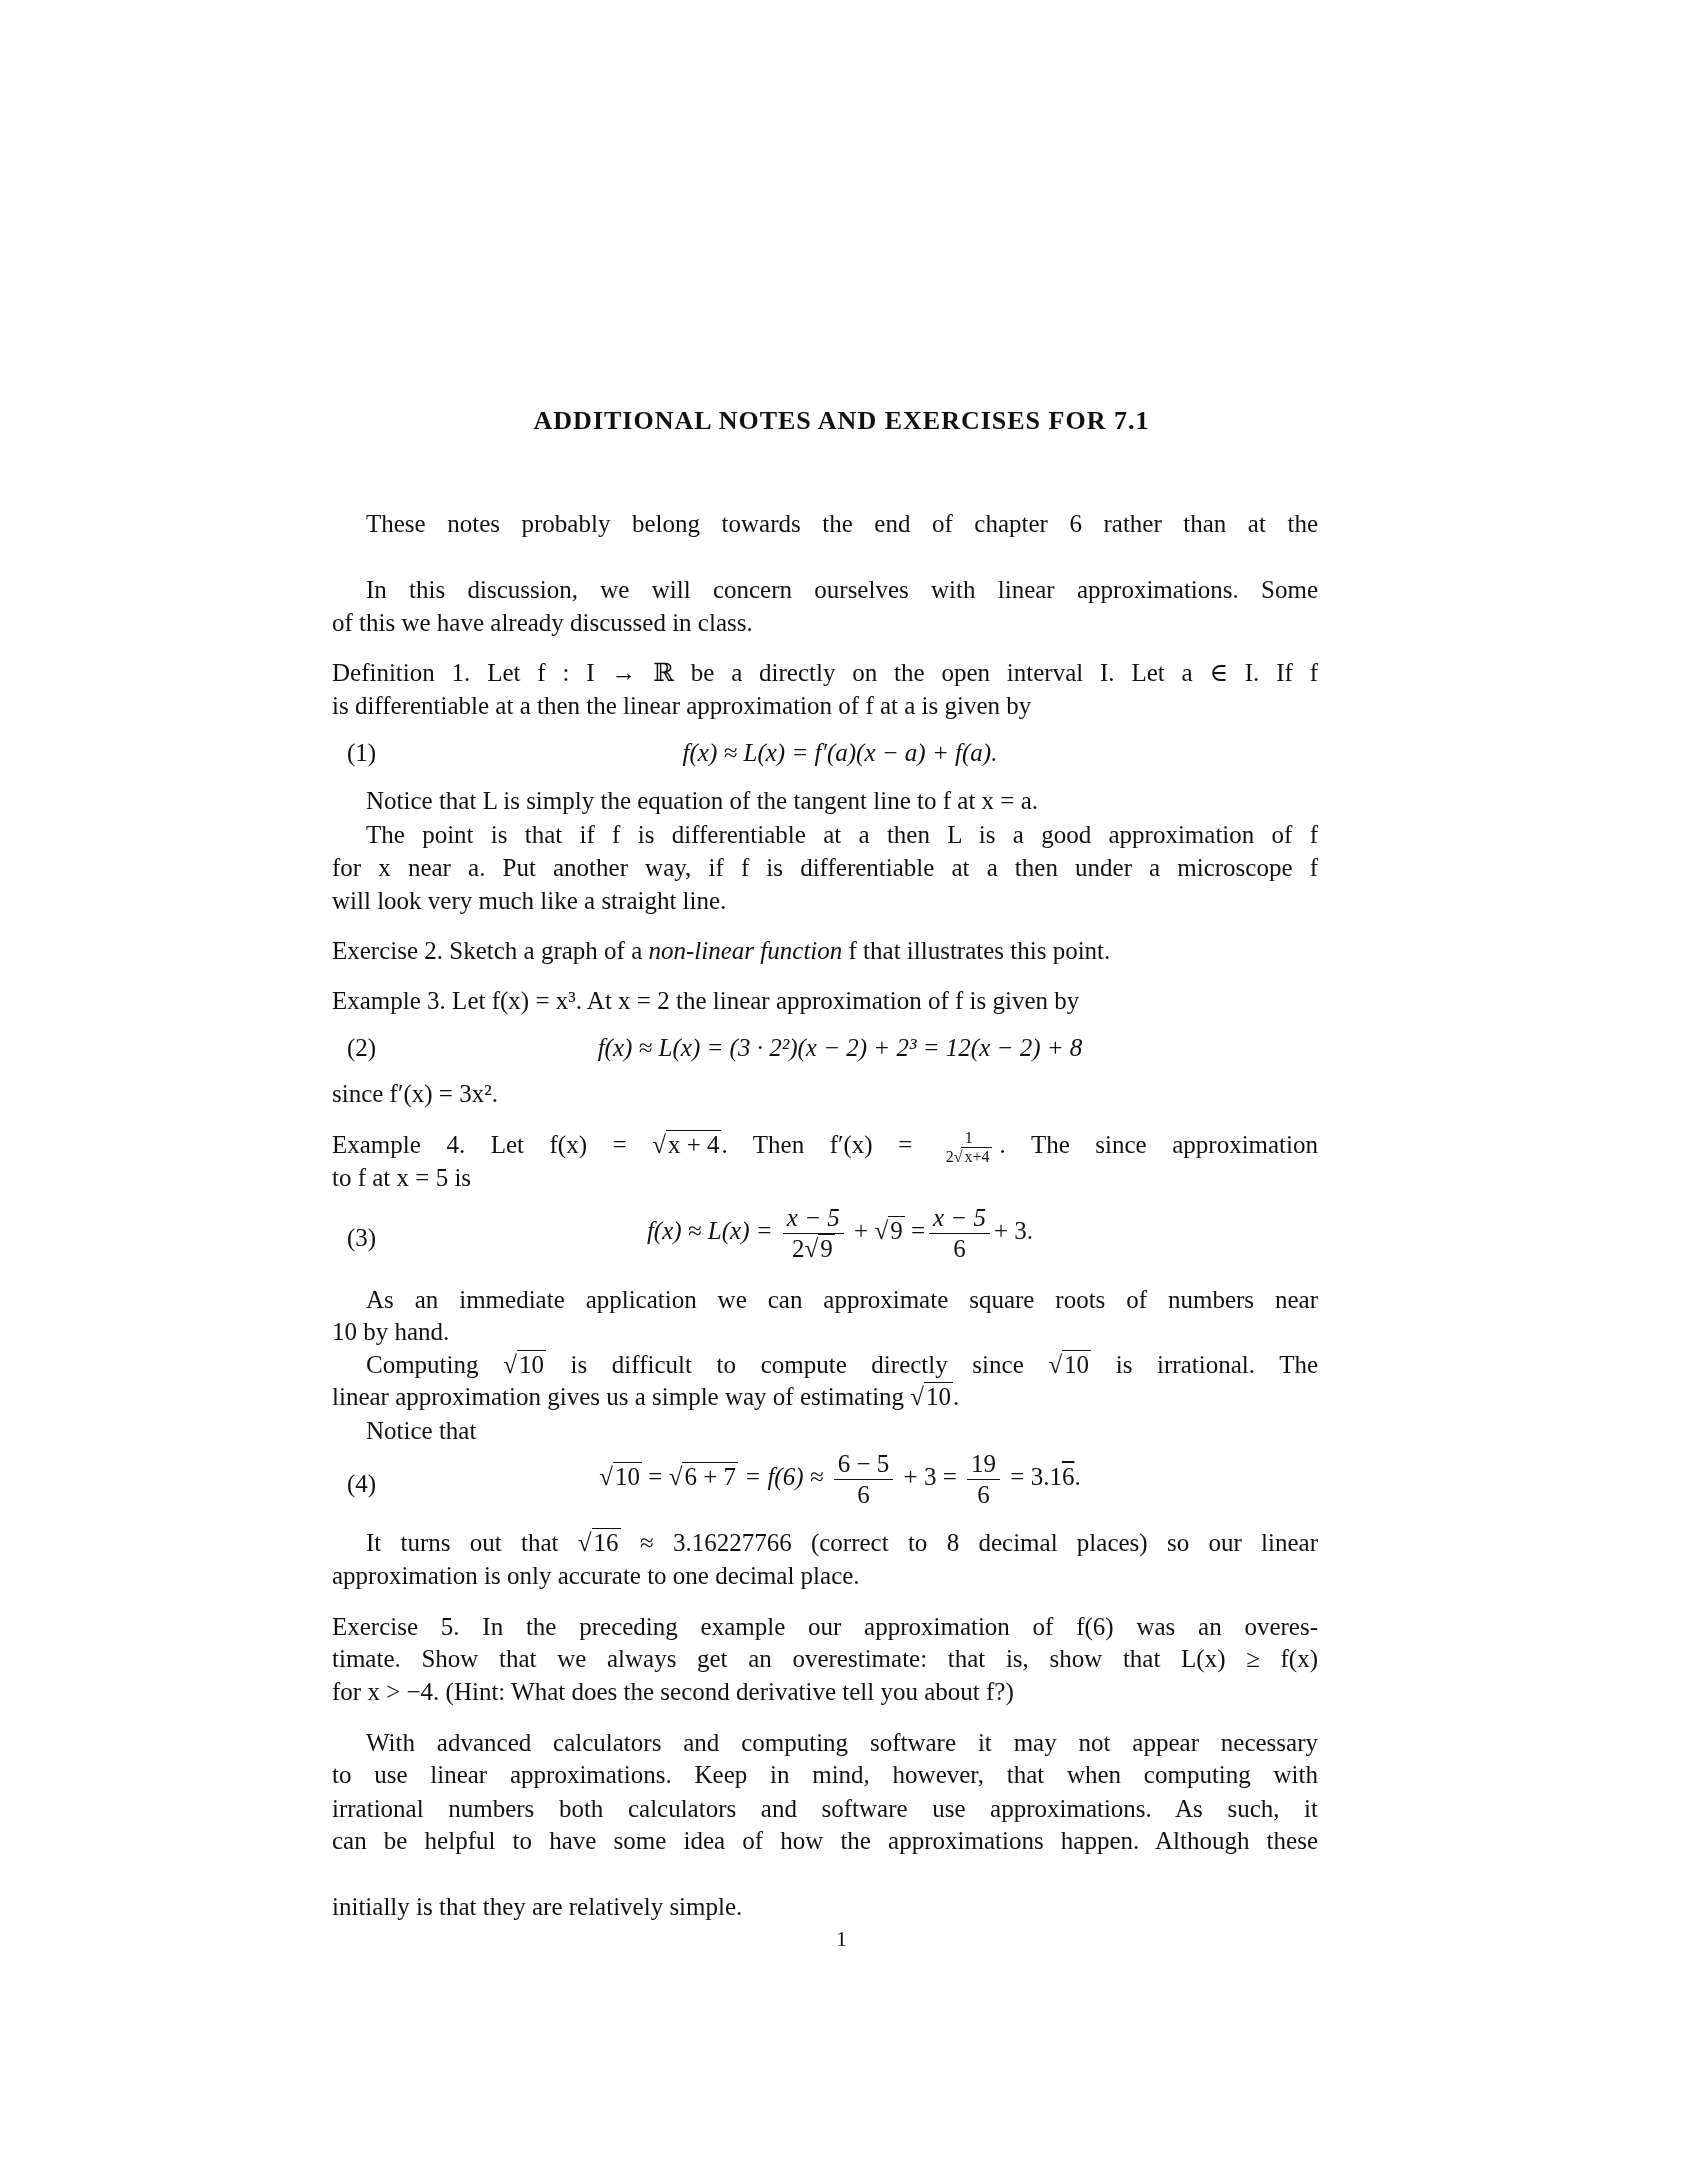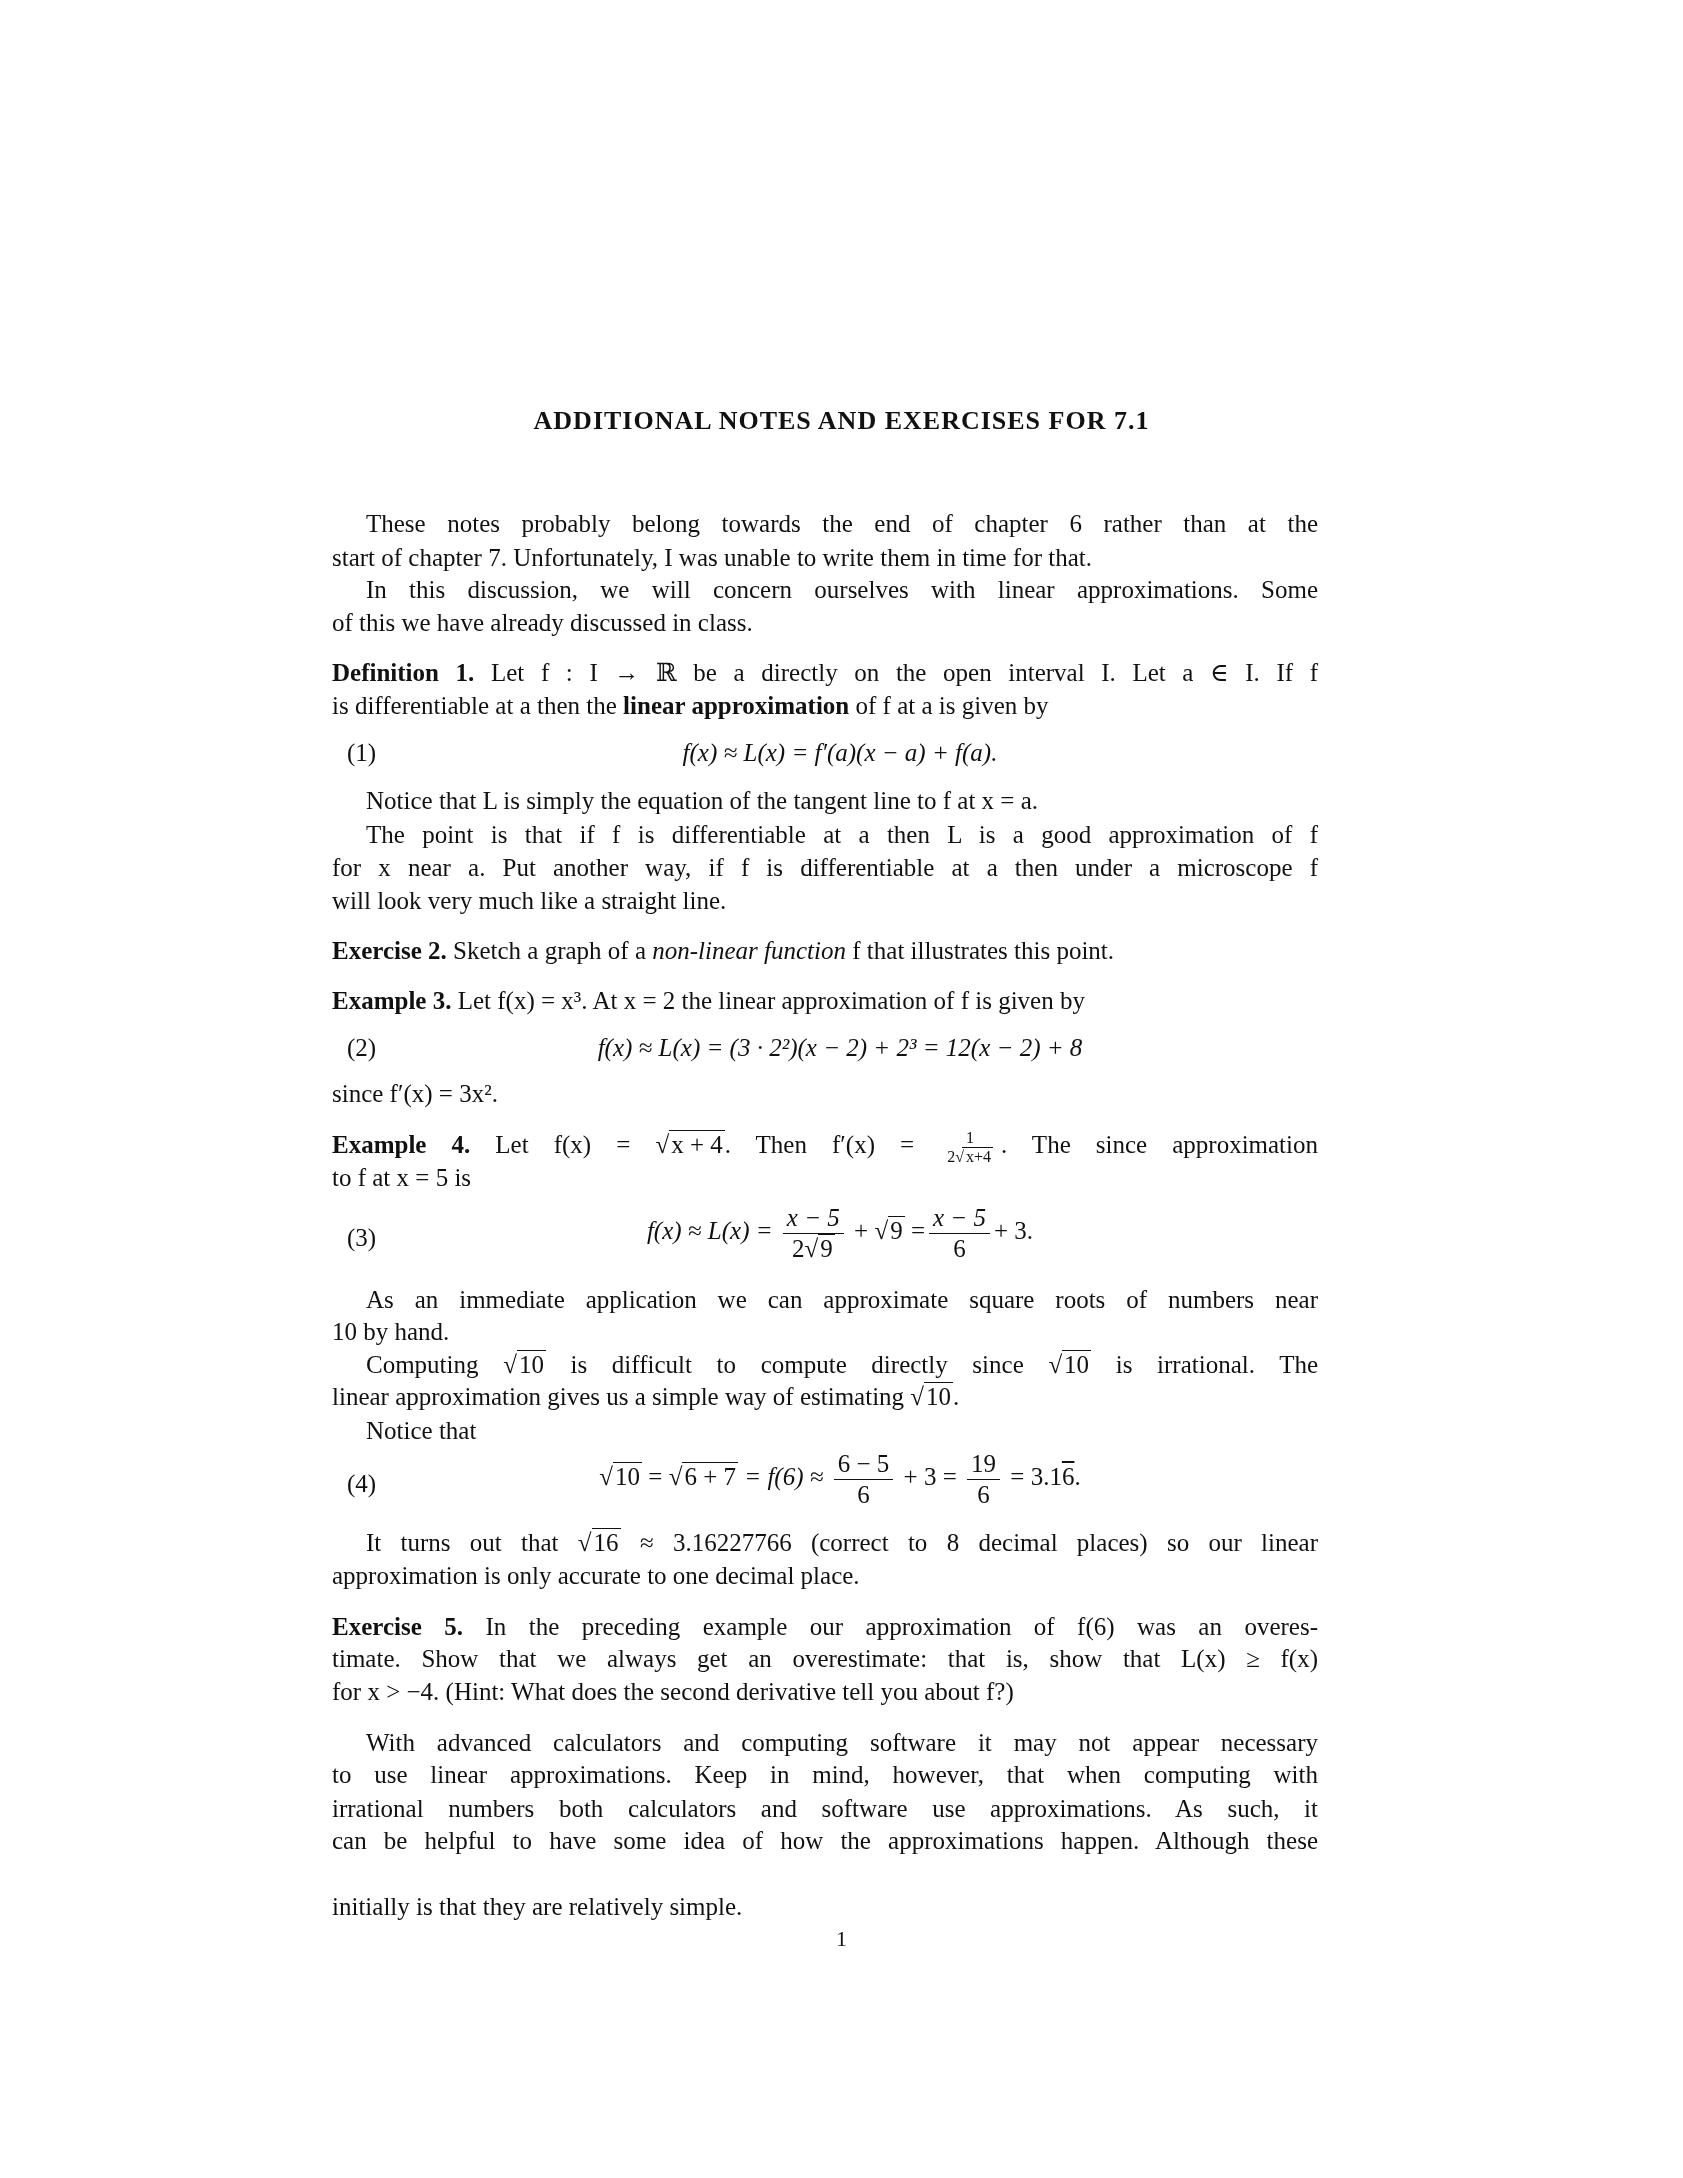--- a/index.html
+++ b/index.html
@@ -5,21 +5,21 @@
   html, body { margin: 0; padding: 0; background: #ffffff; }
   body { width: 1683px; height: 2178px; position: relative; overflow: hidden;
          font-family: "Liberation Serif", "DejaVu Serif", serif; color: #111; }
   .page { position: absolute; left: 0; top: 0; width: 1683px; height: 2178px; padding-left: 40px; }
   .line { position: absolute; left: 332px; width: 986px; font-size: 25px; line-height: 34px;
           white-space: nowrap; text-align: justify; text-align-last: justify; }
   .line.last { text-align-last: left; }
   .indent { padding-left: 34px; width: 952px; }
   .title { position: absolute; top: 406px; left: 0; width: 1683px; text-align: center;
            font-size: 26px; font-weight: bold; letter-spacing: 1px; }
-  .b { font-weight: bold; }
+  .b { font-weight: normal; }
   .i { font-style: italic; font-family: Liberation Serif, serif; }
   .eq { position: absolute; left: 347px; width: 986px; font-size: 25px; line-height: 34px; white-space: nowrap; }
   .eqnum { position: absolute; left: 0; }
   .eqbody { position: absolute; left: 0; width: 986px; text-align: center; }
   .frac { display: inline-flex; flex-direction: column; align-items: center; vertical-align: middle; margin: 0 4px; }
   .frac .num { border-bottom: 1.5px solid #111; padding: 0 4px; line-height: 30px; }
   .frac .den { line-height: 30px; padding: 0 4px; }
   .frac.small { font-size: 16px; }
   .frac.small .num, .frac.small .den { line-height: 18px; }
   .sqrt { display: inline-block; }
@@ -28,21 +28,20 @@
   .pagenum { position: absolute; top: 1926px; left: 0; width: 1683px; text-align: center; font-size: 22px; }
 </style>
 </head>
 <body>
 
 <div class="page">
 
   <div class="title">ADDITIONAL NOTES AND EXERCISES FOR 7.1</div>
 
   <div class="line indent" style="top:507px">These notes probably belong towards the end of chapter 6 rather than at the</div>
-  <div class="line last" style="top:541px">start of chapter 7. Unfortunately, I was unable to write them in time for that.</div>
   <div class="line indent" style="top:573px">In this discussion, we will concern ourselves with linear approximations. Some</div>
   <div class="line last" style="top:606px">of this we have already discussed in class.</div>
 
   <div class="line" style="top:656px">
     <span class="b">Definition 1.</span>
     <span>Let f : I → ℝ be a directly on the open interval I. Let a ∈ I. If f</span>
   </div>
   <div class="line last" style="top:689px">
     <span>is differentiable at a then the</span>
     <span class="b">linear approximation</span>

